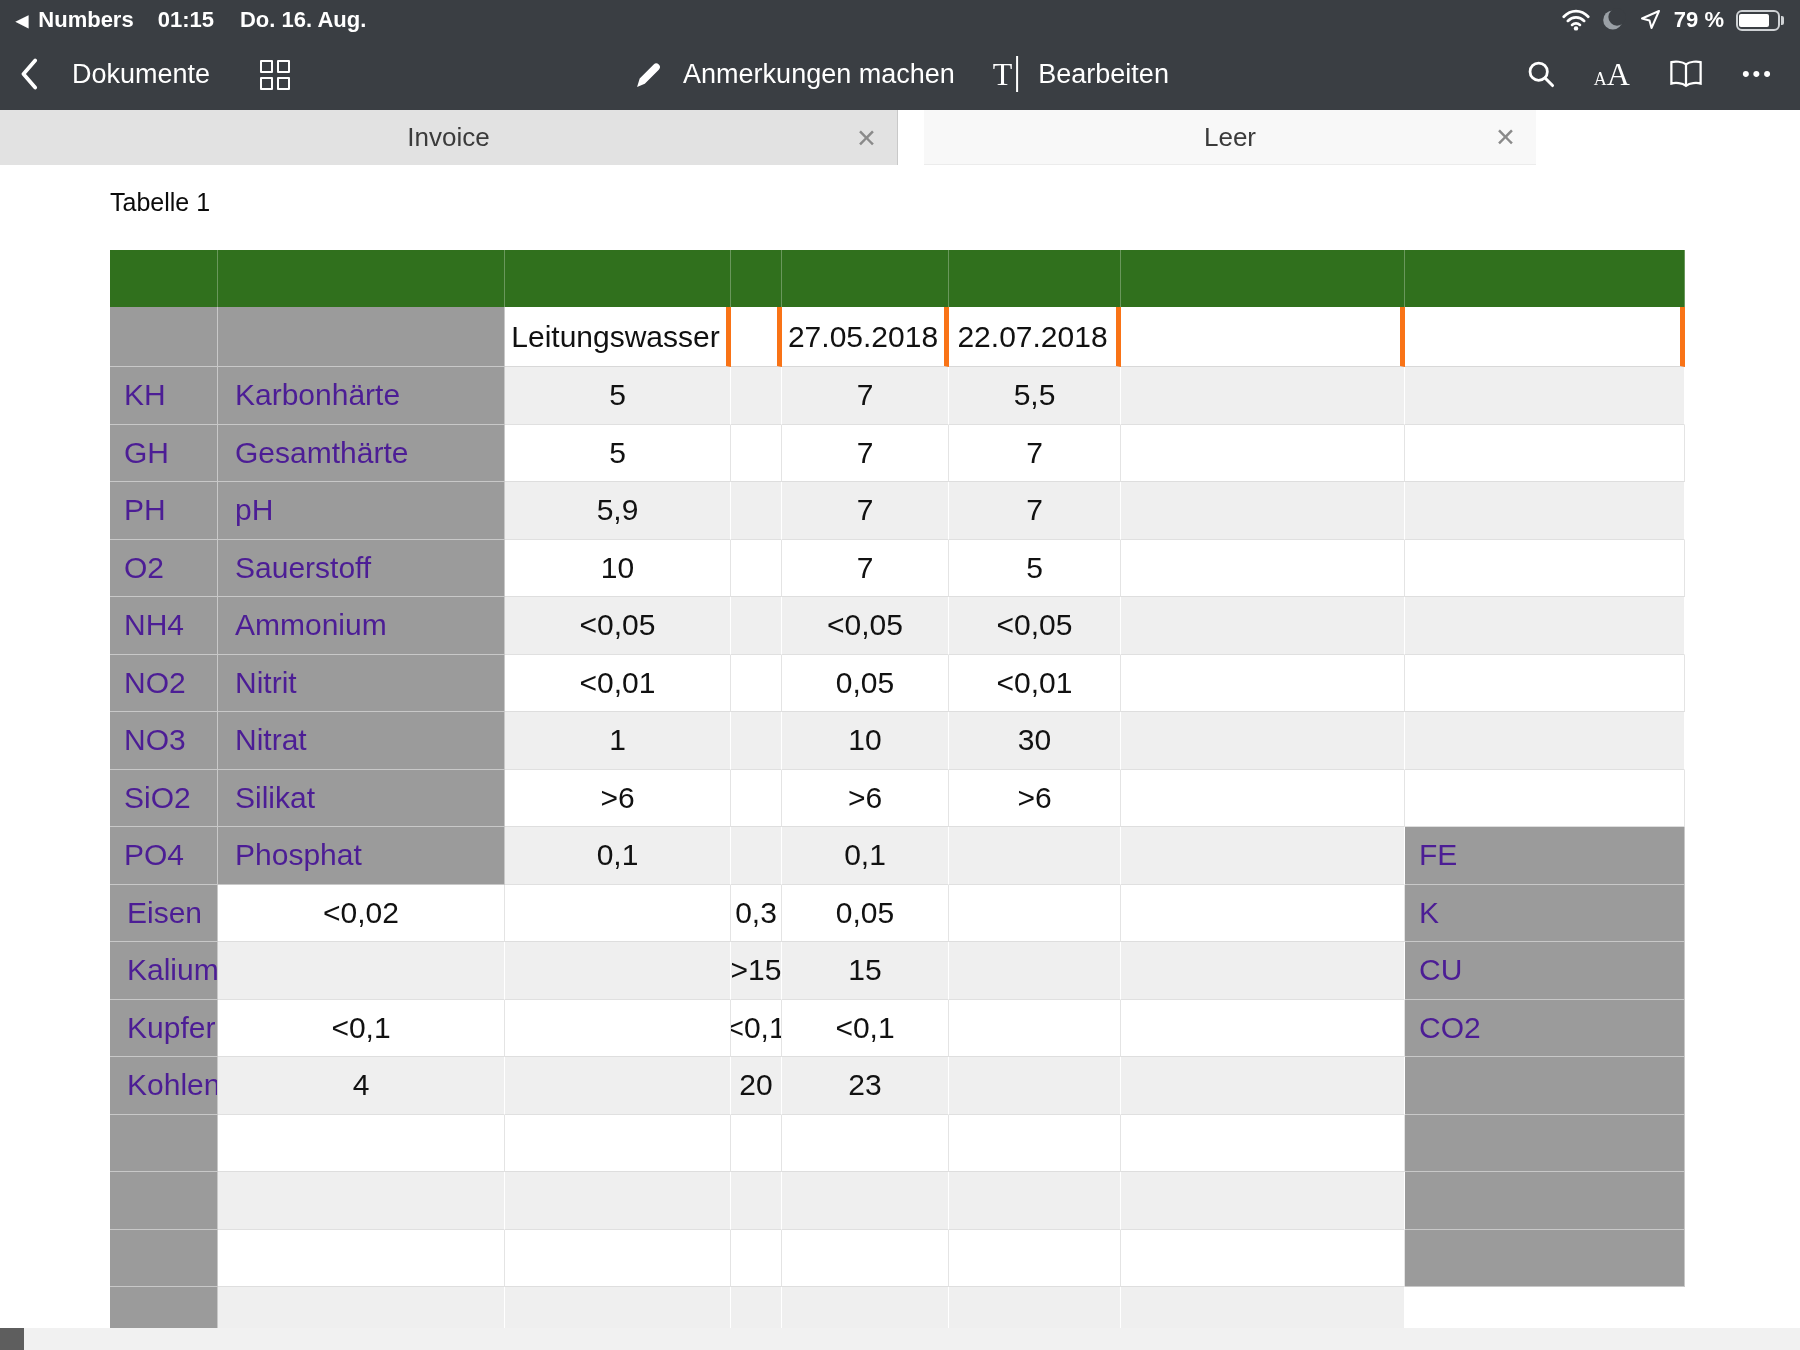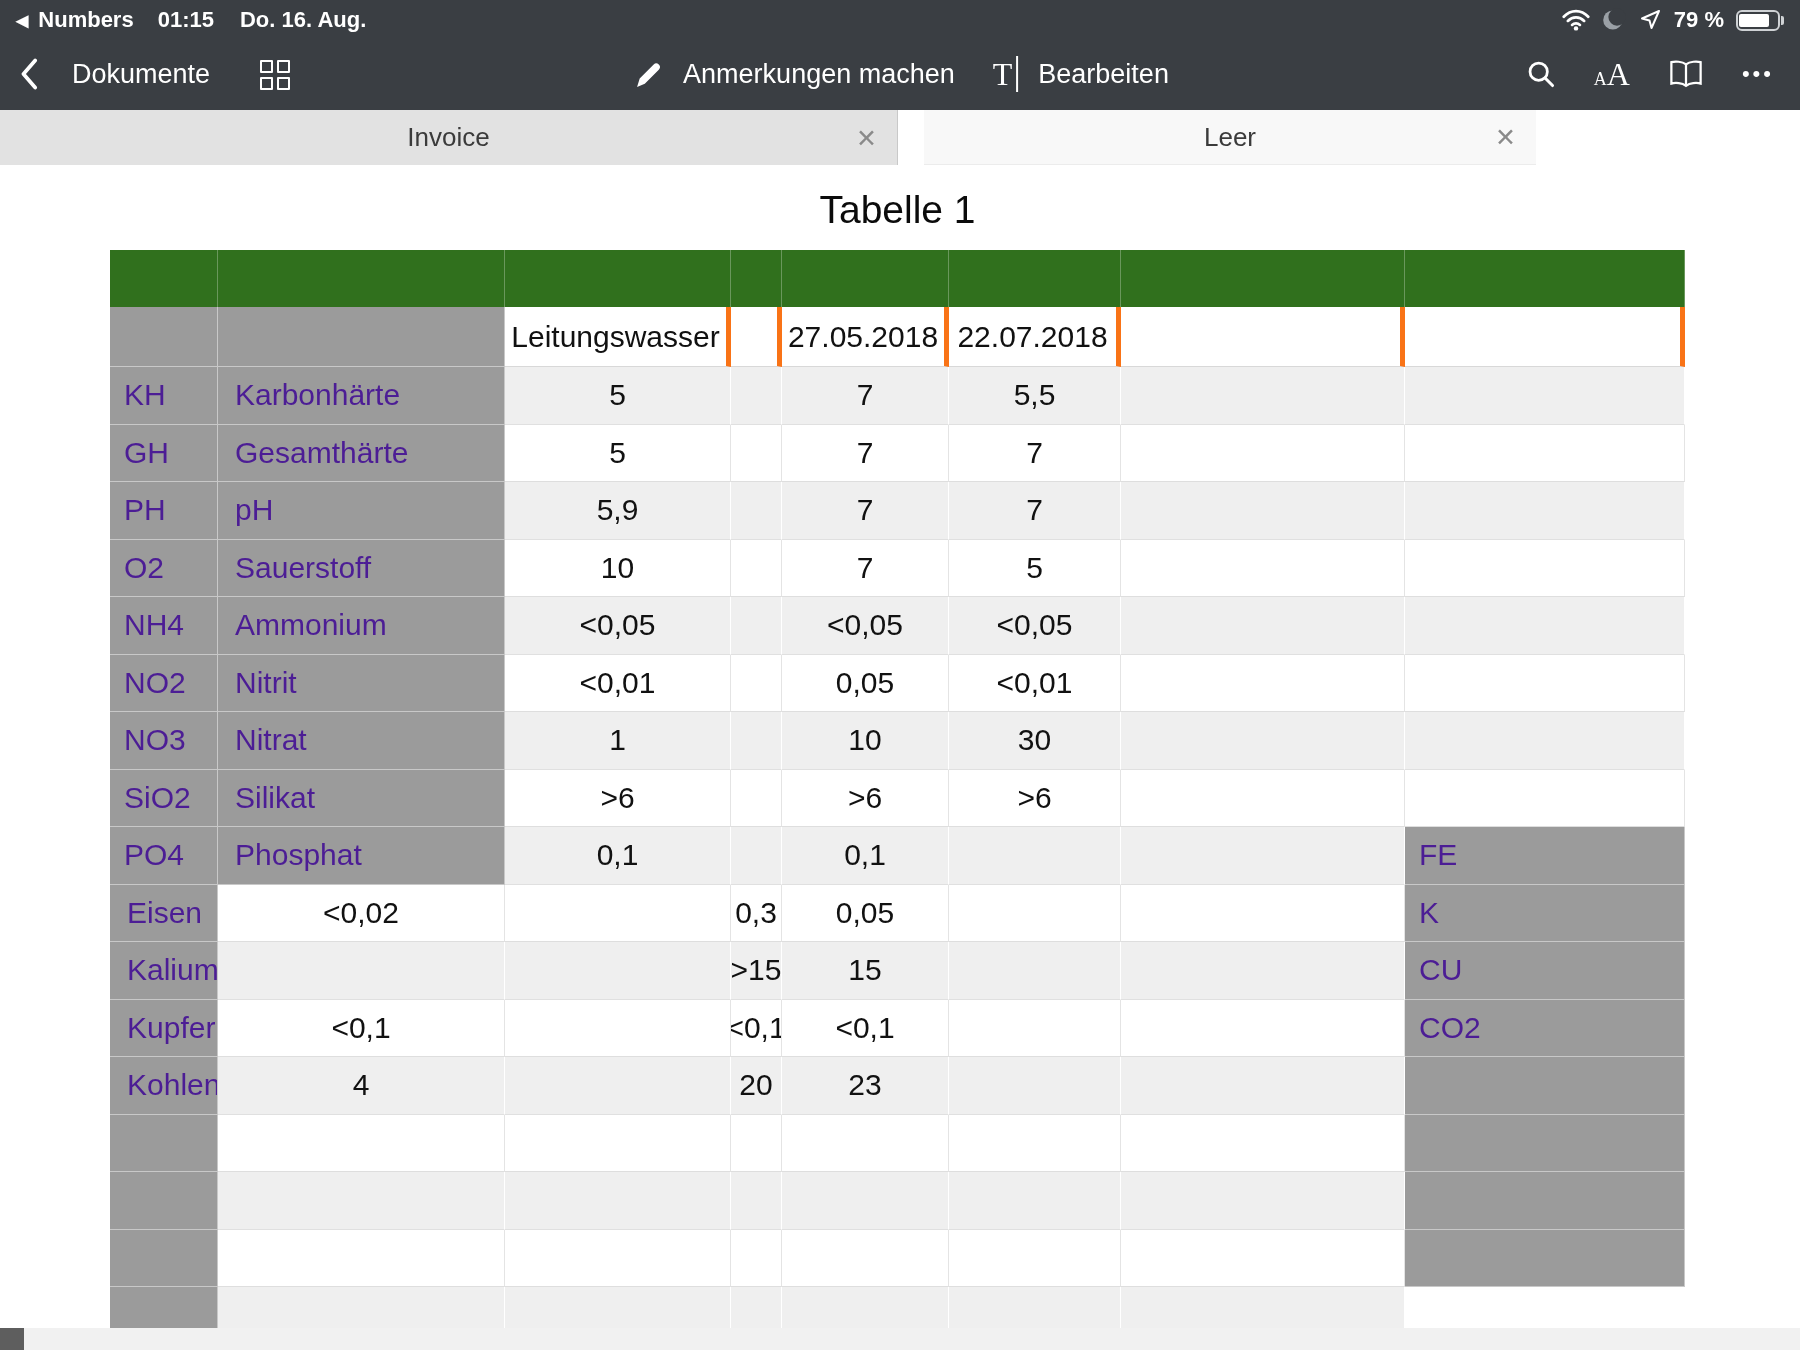--- a/index.html
+++ b/index.html
@@ -36,21 +36,21 @@
   .icon-btn { display:flex; align-items:center; justify-content:center; }
 
   
   .tabbar { position:absolute; top:110px; left:0; width:1536px; height:55px; display:flex; }
   .tab { position:relative; display:flex; align-items:center; justify-content:center; font-size:26px; color:#3b3b3b; box-sizing:border-box; }
   .tab-invoice { width:898px; background:#E2E2E2; border-right:1px solid #C9C9C9; }
   .tab-leer { flex:1; background:#F8F8F8; border-bottom:1px solid #ececec;margin-left:26px; }
   .tab-close { position:absolute; right:20px; top:50%; transform:translateY(-50%); color:#8a8a8a; font-size:25px; }
 
   
-  .doc-title { position:absolute; top:188px; left:110px; width:1575px; text-align:center; font-size:39px; color:#0b0b0b; }
+  .doc-title { position:absolute; top:188px; left:110px; width:1575px; font-size:25px; color:#0b0b0b; }
 
   .tablewrap { position:absolute; top:250px; left:110px; width:1575px; height:1078px; overflow:hidden; }
   .tgrid { display:grid; grid-template-columns:108px 287px 226px 51px 167px 172px 284px 280px; grid-template-rows:57px 60px; grid-auto-rows:57.5px; }
   .c { box-sizing:border-box; display:flex; align-items:center; font-size:30px; color:#111; overflow:hidden; white-space:nowrap; }
   .g  { background:#30701D; border-right:1px solid rgba(255,255,255,.28); }
   .h  { background:#9B9B9B; color:#4c1d95; font-weight:400; border-right:1px solid rgba(255,255,255,.45); border-bottom:1px solid rgba(255,255,255,.45); }
   .h.code { padding-left:14px; }
   .h.name { padding-left:17px; }
   .hw { background:#fff; justify-content:center; border-right:5px solid #f97316; border-bottom:1px solid #D8D8D8; }
   .v  { background:#fff; justify-content:center; border-right:1px solid #E4E4E4; border-bottom:1px solid #DEDEDE; }

